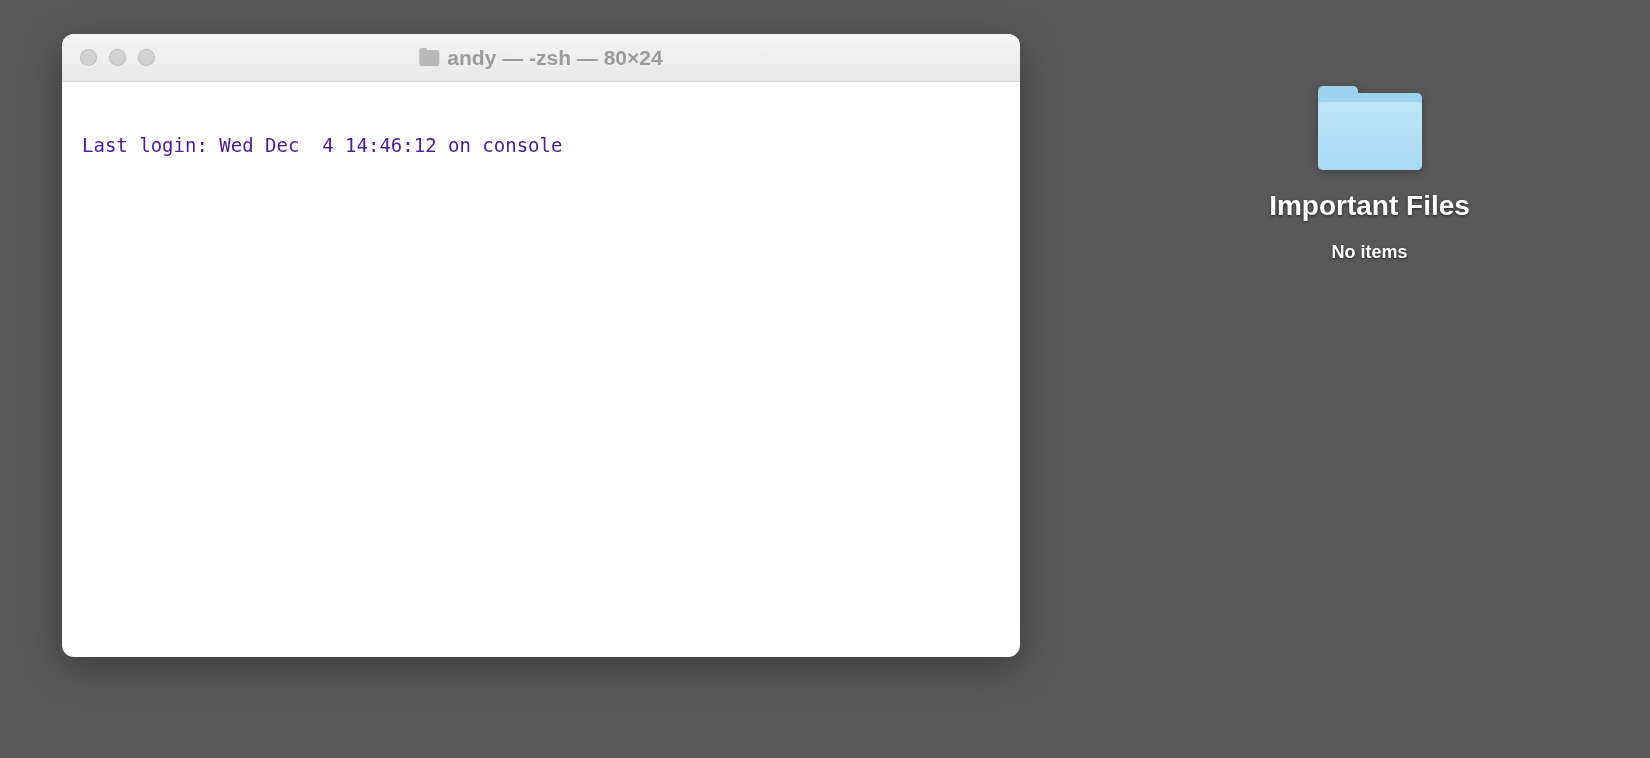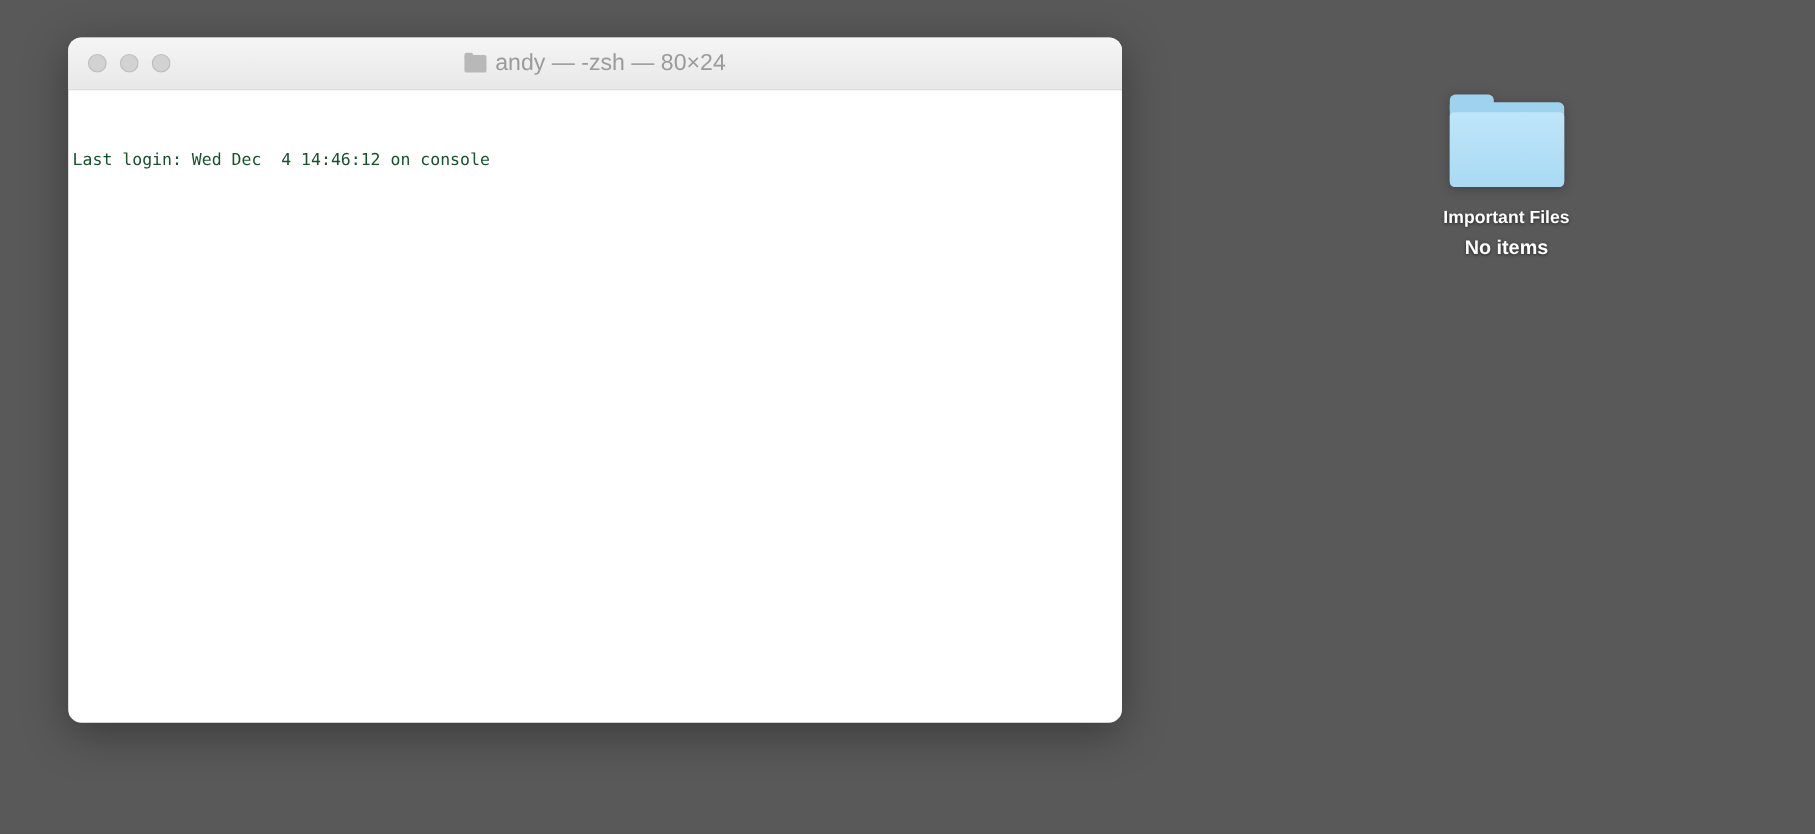--- a/index.html
+++ b/index.html
@@ -57,21 +57,21 @@
     
     .title-group {
       position: absolute;
       left: 50%;
       transform: translateX(-50%);
       display: flex;
       align-items: center;
       gap: 8px;
       color: #9b9b9b;
       font-size: 21px;
-      font-weight: 400;
+      font-weight: 700;
     }
     
     .folder-glyph {
       width: 20px;
       height: 16px;
       position: relative;
     }
     
     .folder-glyph .back {
       position: absolute;
@@ -88,25 +88,25 @@
       left: 0;
       top: -2px;
       width: 8px;
       height: 4px;
       background: #b8b8b8;
       border-radius: 2px 2px 0 0;
     }
     
     .terminal-body {
       flex: 1;
-      padding: 6px 4px;
+      padding: 6px 20px;
       font-family: "Menlo", "Monaco", monospace;
-      font-size: 15px;
+      font-size: 19px;
       line-height: 23px;
-      color: #14532d;
+      color: #4c1d95;
       white-space: pre;
       overflow: hidden;
     }
     
     .terminal-line {
       display: block;
     }
     
     .cursor-row {
       display: flex;
@@ -165,33 +165,33 @@
       left: 0;
       top: 16px;
       width: 104px;
       height: 68px;
       background: linear-gradient(to bottom, #bfe5f8, #a9daf4);
       border-radius: 4px 4px 5px 5px;
     }
     
     .desktop-folder-name {
       color: #fff;
-      font-size: 16px;
+      font-size: 28px;
       font-weight: 700;
       text-shadow: 0 1px 3px rgba(0,0,0,0.6);
       text-align: center;
       white-space: nowrap;
     }
     
     .desktop-folder-sub {
       color: #fff;
       font-size: 18px;
       font-weight: 700;
       text-shadow: 0 1px 3px rgba(0,0,0,0.6);
-      margin-top: 7px;
+      margin-top: 20px;
       text-align: center;
     }
   </style>
 </head>
 <body>
 
 <div class="terminal-window">
   <div class="titlebar">
     <div class="traffic-lights">
       <div class="traffic-light"></div>

